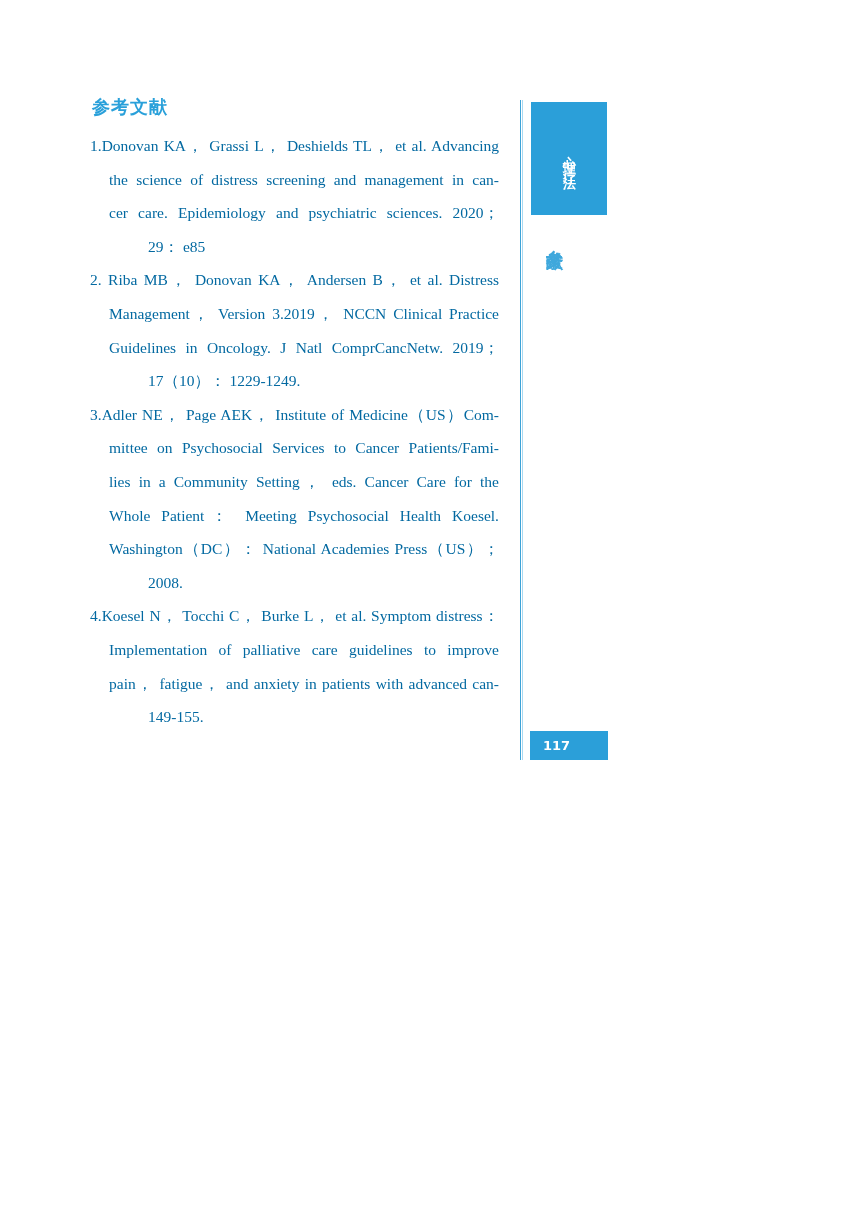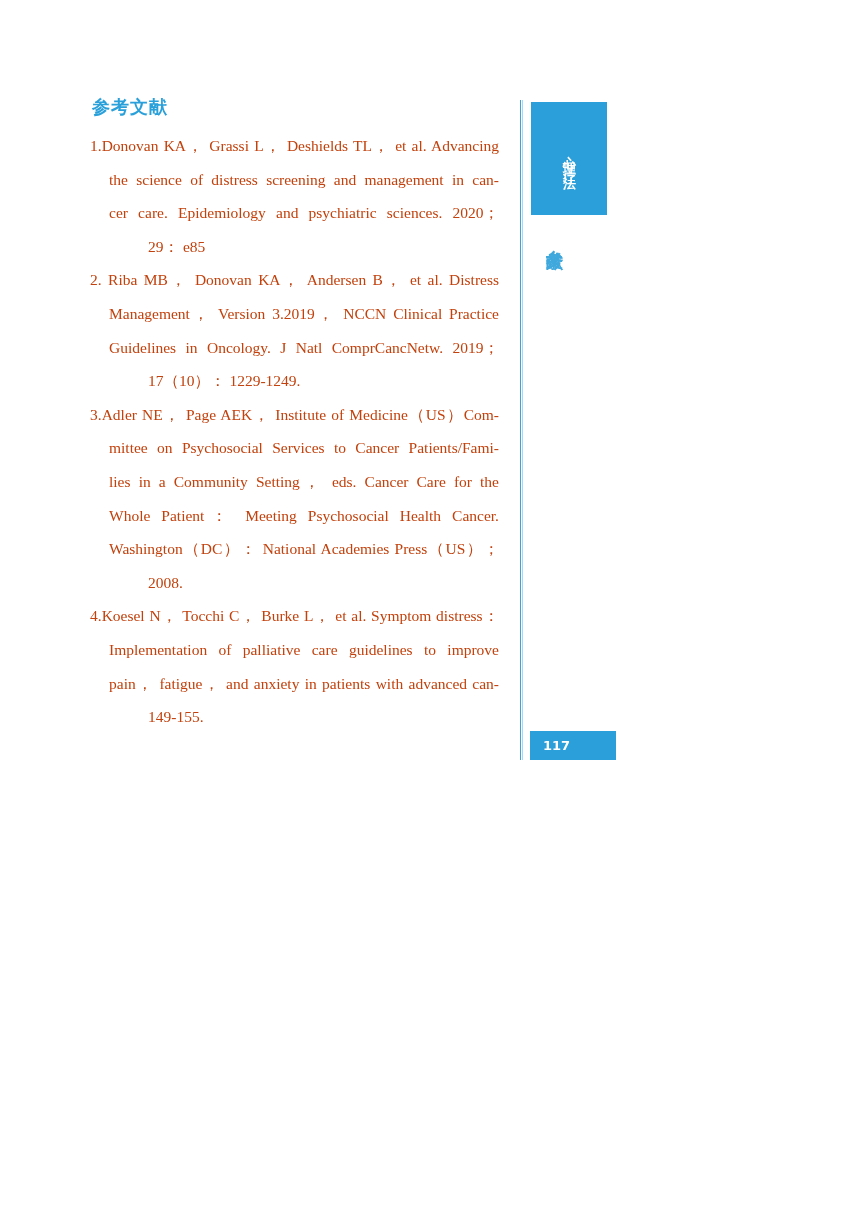--- a/index.html
+++ b/index.html
@@ -32,21 +32,21 @@
   
   .refs {
     position: absolute;
     left: 90px;
     top: 129px;
     width: 409px;
     padding-left: 19px;
     box-sizing: border-box;
     font-size: 15.5px;
     line-height: 33.6px;
-    color: #c2410c;
+    color: #0369a1;
   }
   .ref-line {
     text-align: justify;
     text-align-last: justify;
     white-space: normal;
   }
   .ref-line.first { margin-left: -19px; }
   .ref-line.last  { text-align: left; text-align-last: left; margin-left: 39px; }
   .ref-num { }
 
@@ -88,21 +88,21 @@
     font-family: "DejaVu Sans", sans-serif;
     font-size: 17px;
     font-weight: bold;
     color: #3FA8DC;
     letter-spacing: 1px;
   }
   .page-badge {
     position: absolute;
     left: 530px;
     top: 731px;
-    width: 86px;
+    width: 78px;
     height: 29px;
     background: #2B9FD9;
     box-sizing: border-box;
     padding-left: 13px;
     line-height: 29px;
     color: #ffffff;
     font-family: "DejaVu Sans", sans-serif;
     font-size: 13px;
     font-weight: bold;
   }
@@ -124,21 +124,21 @@
       <div class="ref-block">
         <div class="ref-line first"><span class="ref-num">2.</span><span> Riba MB， Donovan KA， Andersen B， et al. Distress</span></div>
         <div class="ref-line">Management， Version 3.2019， NCCN Clinical Practice</div>
         <div class="ref-line">Guidelines in Oncology. J Natl ComprCancNetw. 2019；</div>
         <div class="ref-line last">17（10）： 1229-1249.</div>
       </div>
       <div class="ref-block">
         <div class="ref-line first"><span class="ref-num">3.</span><span>Adler NE， Page AEK， Institute of Medicine（US）Com-</span></div>
         <div class="ref-line">mittee on Psychosocial Services to Cancer Patients/Fami-</div>
         <div class="ref-line">lies in a Community Setting， eds. Cancer Care for the</div>
-        <div class="ref-line">Whole Patient： Meeting Psychosocial Health Cancer.</div>
+        <div class="ref-line">Whole Patient： Meeting Psychosocial Health Koesel.</div>
         <div class="ref-line">Washington（DC）： National Academies Press（US）；</div>
         <div class="ref-line last">2008.</div>
       </div>
       <div class="ref-block">
         <div class="ref-line first"><span class="ref-num">4.</span><span>Koesel N， Tocchi C， Burke L， et al. Symptom distress：</span></div>
         <div class="ref-line">Implementation of palliative care guidelines to improve</div>
         <div class="ref-line">pain， fatigue， and anxiety in patients with advanced can-</div>
         <div class="ref-line last">149-155.</div>
       </div>
     </div>

